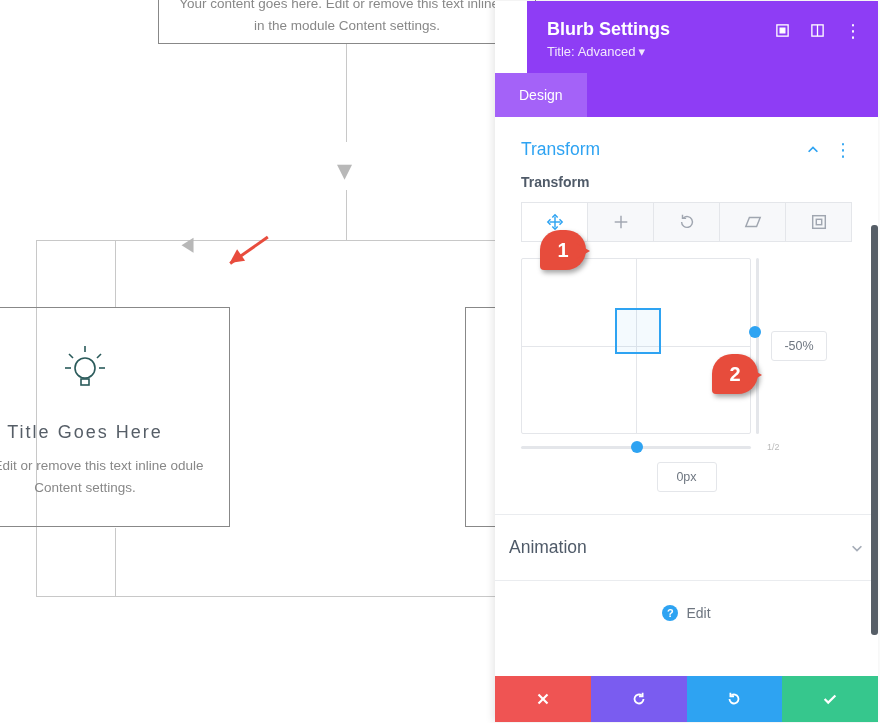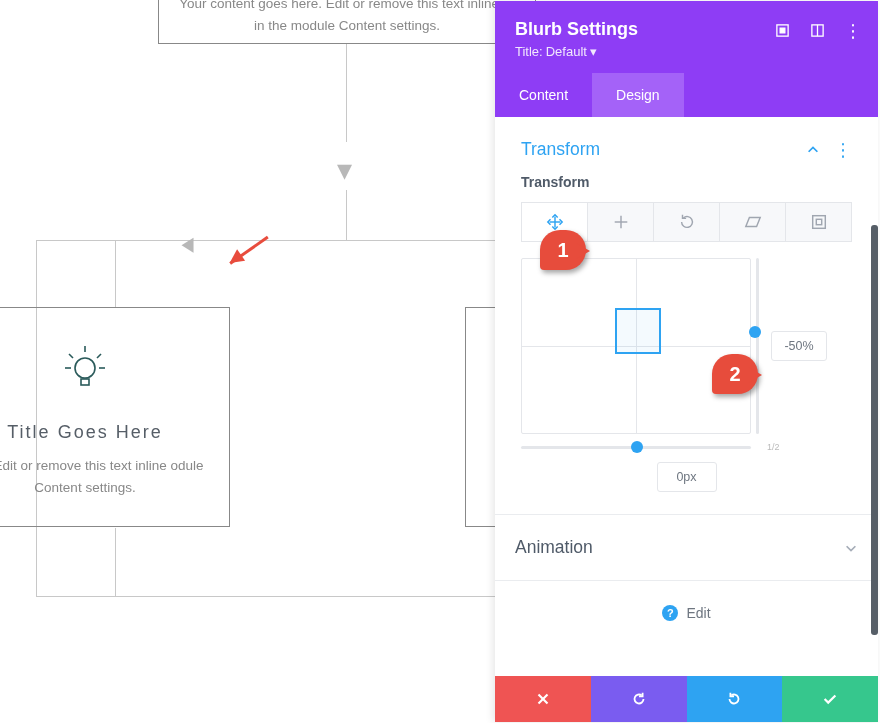--- a/index.html
+++ b/index.html
@@ -27,21 +27,21 @@
   .bg-bottom-vline-right { position: absolute; top: 528px; left: 580px; width: 1px; height: 68px; background: #c8c8c8; }
   .bg-bottom-hline { position: absolute; top: 596px; left: 36px; width: 662px; height: 1px; background: #c8c8c8; }
   .bg-left-vline { position: absolute; top: 240px; left: 36px; width: 1px; height: 356px; background: #c8c8c8; }
 
   .arrow-red { position: absolute; top: 258px; left: 220px; width: 60px; height: 40px; }
   .arrow-red::after { content: ''; position: absolute; left: 10px; top: 4px; width: 46px; height: 2.5px; background: #e84c3d; transform: rotate(-35deg); transform-origin: left center; }
   .arrow-red::before { content: ''; position: absolute; left: 2px; top: -4px; border: 7px solid transparent; border-right-color: #e84c3d; border-right-width: 14px; transform: rotate(-35deg); }
 
   
   .panel { position: absolute; top: 1px; right: 2px; width: 383px; height: 721px; background: #fff; box-shadow: -2px 0 8px rgba(0,0,0,0.1); display: flex; flex-direction: column; }
-  .panel-header { background: #8e3df5; color: #fff; padding: 18px 20px 14px; position: relative; }
+  .panel-header { background: #8e3df5; color: #fff; padding: 18px 20px 14px; position: relative; margin-left: 32px; }
   .panel-title { font-size: 18px; font-weight: 600; }
   .panel-preset { font-size: 13px; opacity: 0.88; margin-top: 4px; display: flex; align-items: center; gap: 3px; }
   .panel-hdr-icons { position: absolute; top: 22px; right: 18px; display: flex; gap: 20px; align-items: center; }
   .hdr-icon { width: 15px; height: 15px; display: inline-flex; align-items: center; justify-content: center; color: #fff; }
 
   .tabs { background: #8e3df5; display: flex; }
   .tab { padding: 14px 24px; color: #fff; font-size: 14px; cursor: pointer; }
   .tab.active { background: #a462f8; }
 
   .panel-body { flex: 1; overflow-y: auto; background: #fff; position: relative; }
@@ -70,21 +70,21 @@
   .v-track { width: 3px; height: 176px; background: #e4e6ea; border-radius: 2px; margin: 0 auto; }
   .v-thumb { position: absolute; left: -4px; top: 68px; width: 12px; height: 12px; border-radius: 50%; background: #2ea3f2; cursor: grab; }
   .v-value { width: 56px; height: 30px; border: 1px solid #e4e6ea; border-radius: 3px; display: flex; align-items: center; justify-content: center; font-size: 12.5px; color: #6e7680; align-self: center; margin-left: 8px; }
 
   .h-slider-row { display: flex; align-items: center; margin-top: 8px; gap: 12px; }
   .h-track { flex: none; width: 230px; height: 3px; background: #e4e6ea; border-radius: 2px; position: relative; }
   .h-thumb { position: absolute; left: 110px; top: -5px; width: 12px; height: 12px; border-radius: 50%; background: #2ea3f2; cursor: grab; }
   .h-value-below { width: 60px; height: 30px; border: 1px solid #e4e6ea; border-radius: 3px; display: flex; align-items: center; justify-content: center; font-size: 12.5px; color: #6e7680; margin: 10px auto 0; }
   .h-tick { font-size: 9px; color: #bbb; margin-left: 4px; }
 
-  .animation-sec .section-hdr { padding: 22px 20px; }
+  .animation-sec .section-hdr { padding: 22px 14px; }
   .chev-down { color: #a6adb8; }
 
   .scrollbar { position: absolute; right: 0; top: 108px; width: 7px; height: 410px; background: #565e67; border-radius: 3px; }
 
   .help-row { text-align: center; padding: 24px 0; color: #6e7680; font-size: 14px; display: flex; align-items: center; justify-content: center; gap: 8px; }
   .help-icon { width: 16px; height: 16px; border-radius: 50%; background: #2ea3f2; color: #fff; font-size: 11px; font-weight: 700; display: inline-flex; align-items: center; justify-content: center; }
 
   .panel-footer { display: flex; height: 46px; }
   .fbtn { flex: 1; display: flex; align-items: center; justify-content: center; color: #fff; cursor: pointer; }
   .fbtn.red { background: #ef5453; }
@@ -141,42 +141,41 @@
   <div class="bg-bottom-hline"></div>
 
   <div class="arrow-red"></div>
 </div>
 
 <div class="panel">
   <div class="panel-header">
     <div class="panel-title">Blurb Settings</div>
     <div class="panel-preset">
       <span>Title:</span>
-      <span>Default</span>
+      <span>Advanced</span>
       <span>▾</span>
     </div>
     <div class="panel-hdr-icons">
       <span class="hdr-icon">
         <svg viewBox="0 0 16 16" stroke="#fff" stroke-width="1.4" fill="none">
             <rect x="2" y="2" width="12" height="12"></rect>
             <rect x="5.5" y="5.5" width="5" height="5" fill="#fff"></rect>
           </svg>
       </span>
       <span class="hdr-icon">
         <svg viewBox="0 0 16 16" stroke="#fff" stroke-width="1.4" fill="none">
             <rect x="2" y="2" width="12" height="12"></rect>
             <line x1="8" y1="2" x2="8" y2="14"></line>
           </svg>
       </span>
       <span class="hdr-icon" style="font-size:18px;letter-spacing:-1px;">⋮</span>
     </div>
   </div>
 
   <div class="tabs">
-    <div class="tab">Content</div>
     <div class="tab active">Design</div>
   </div>
 
   <div class="panel-body">
     <div class="section">
       <div class="section-hdr open">
         <span class="sec-title">Transform</span>
         <span class="sec-controls">
           <svg class="chev" viewBox="0 0 16 16" stroke="#2ea3f2" stroke-width="2" fill="none">
               <polyline points="3,10 8,5 13,10"></polyline>

